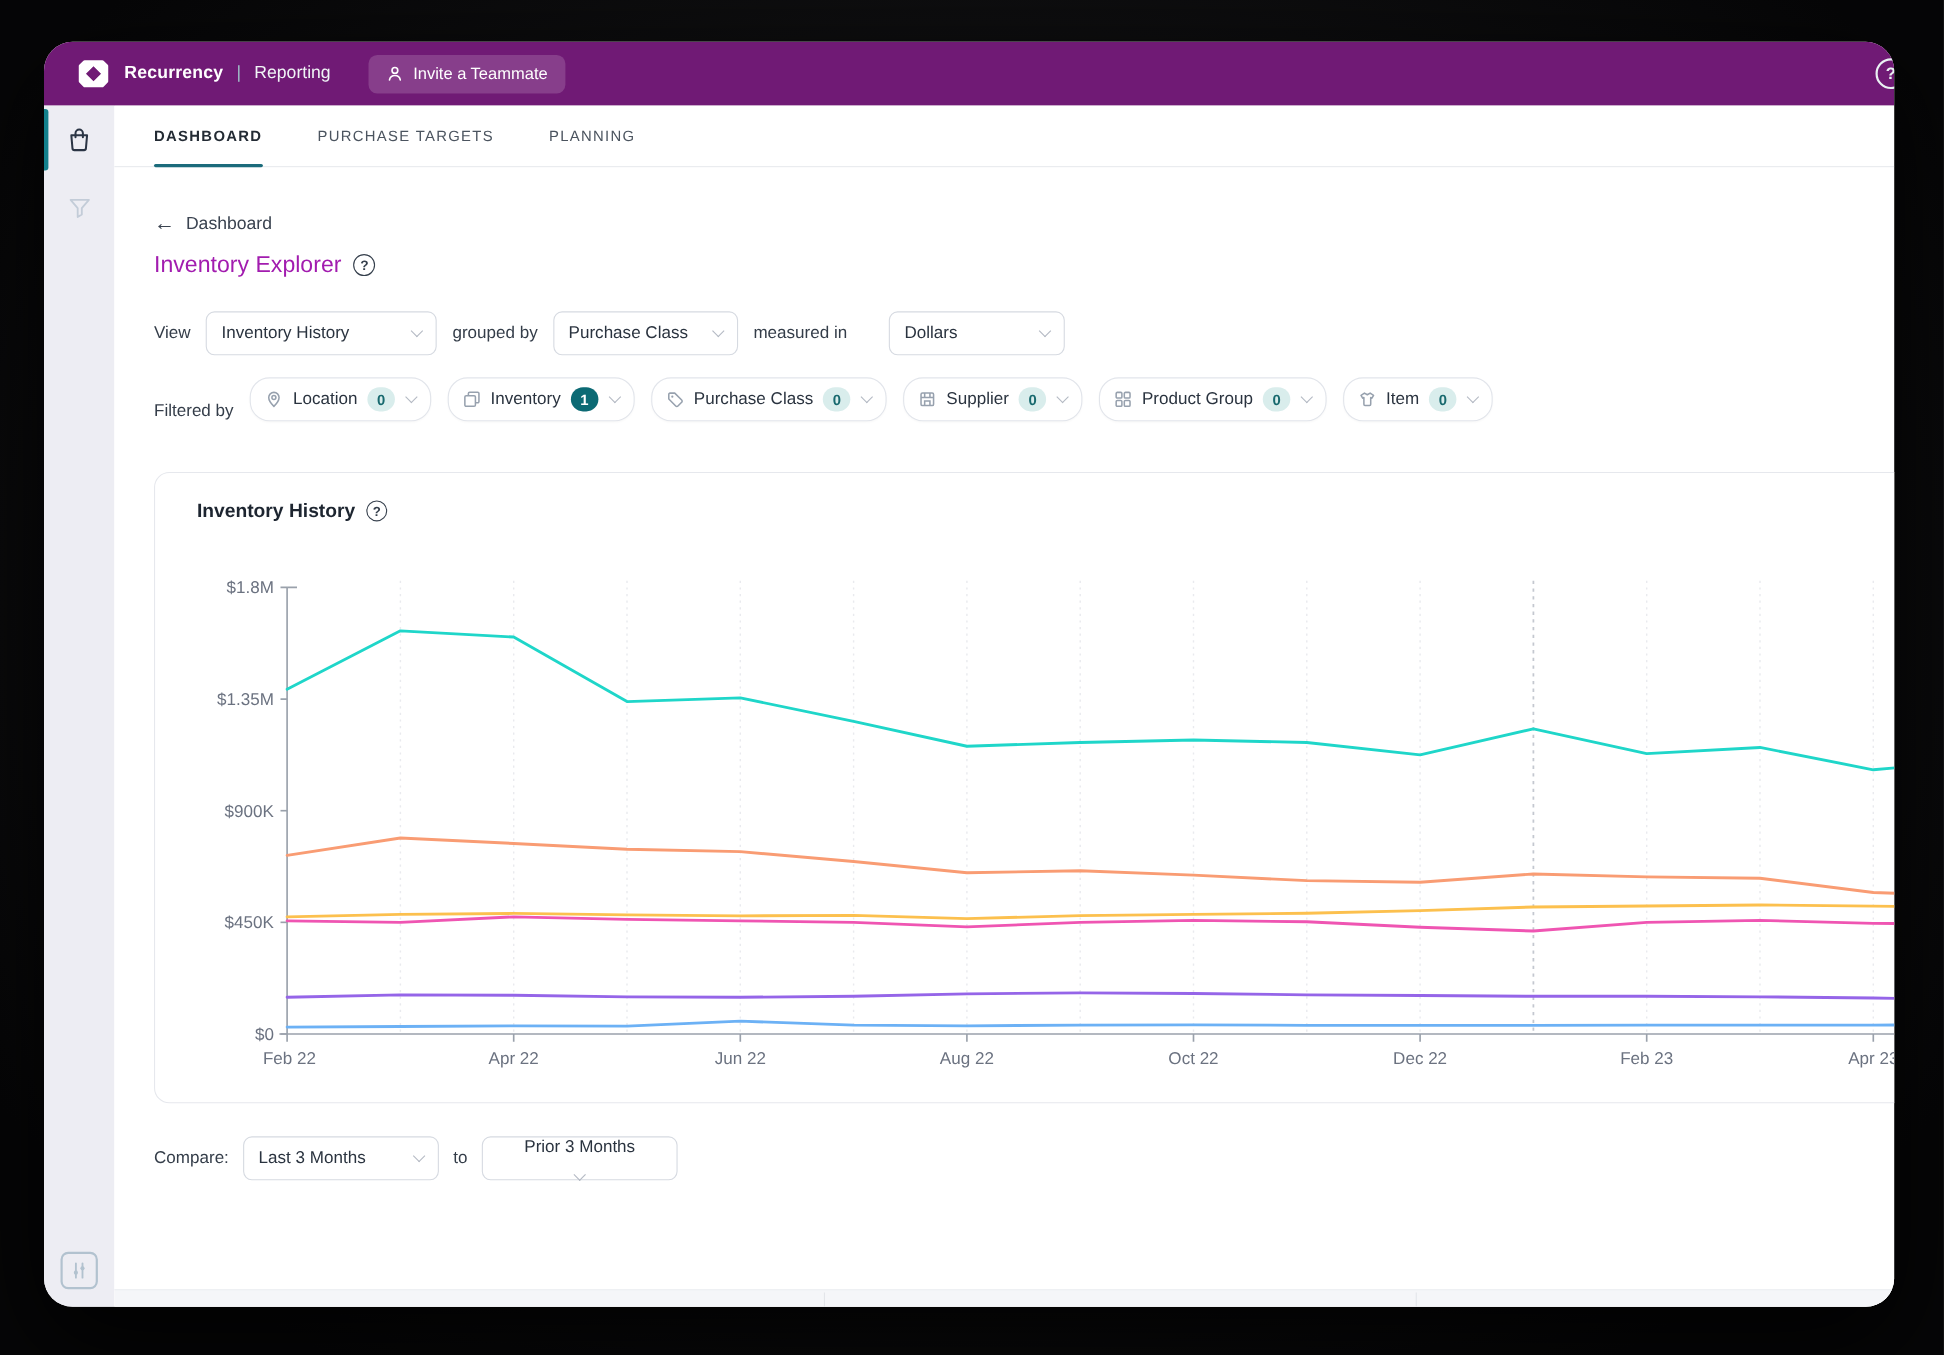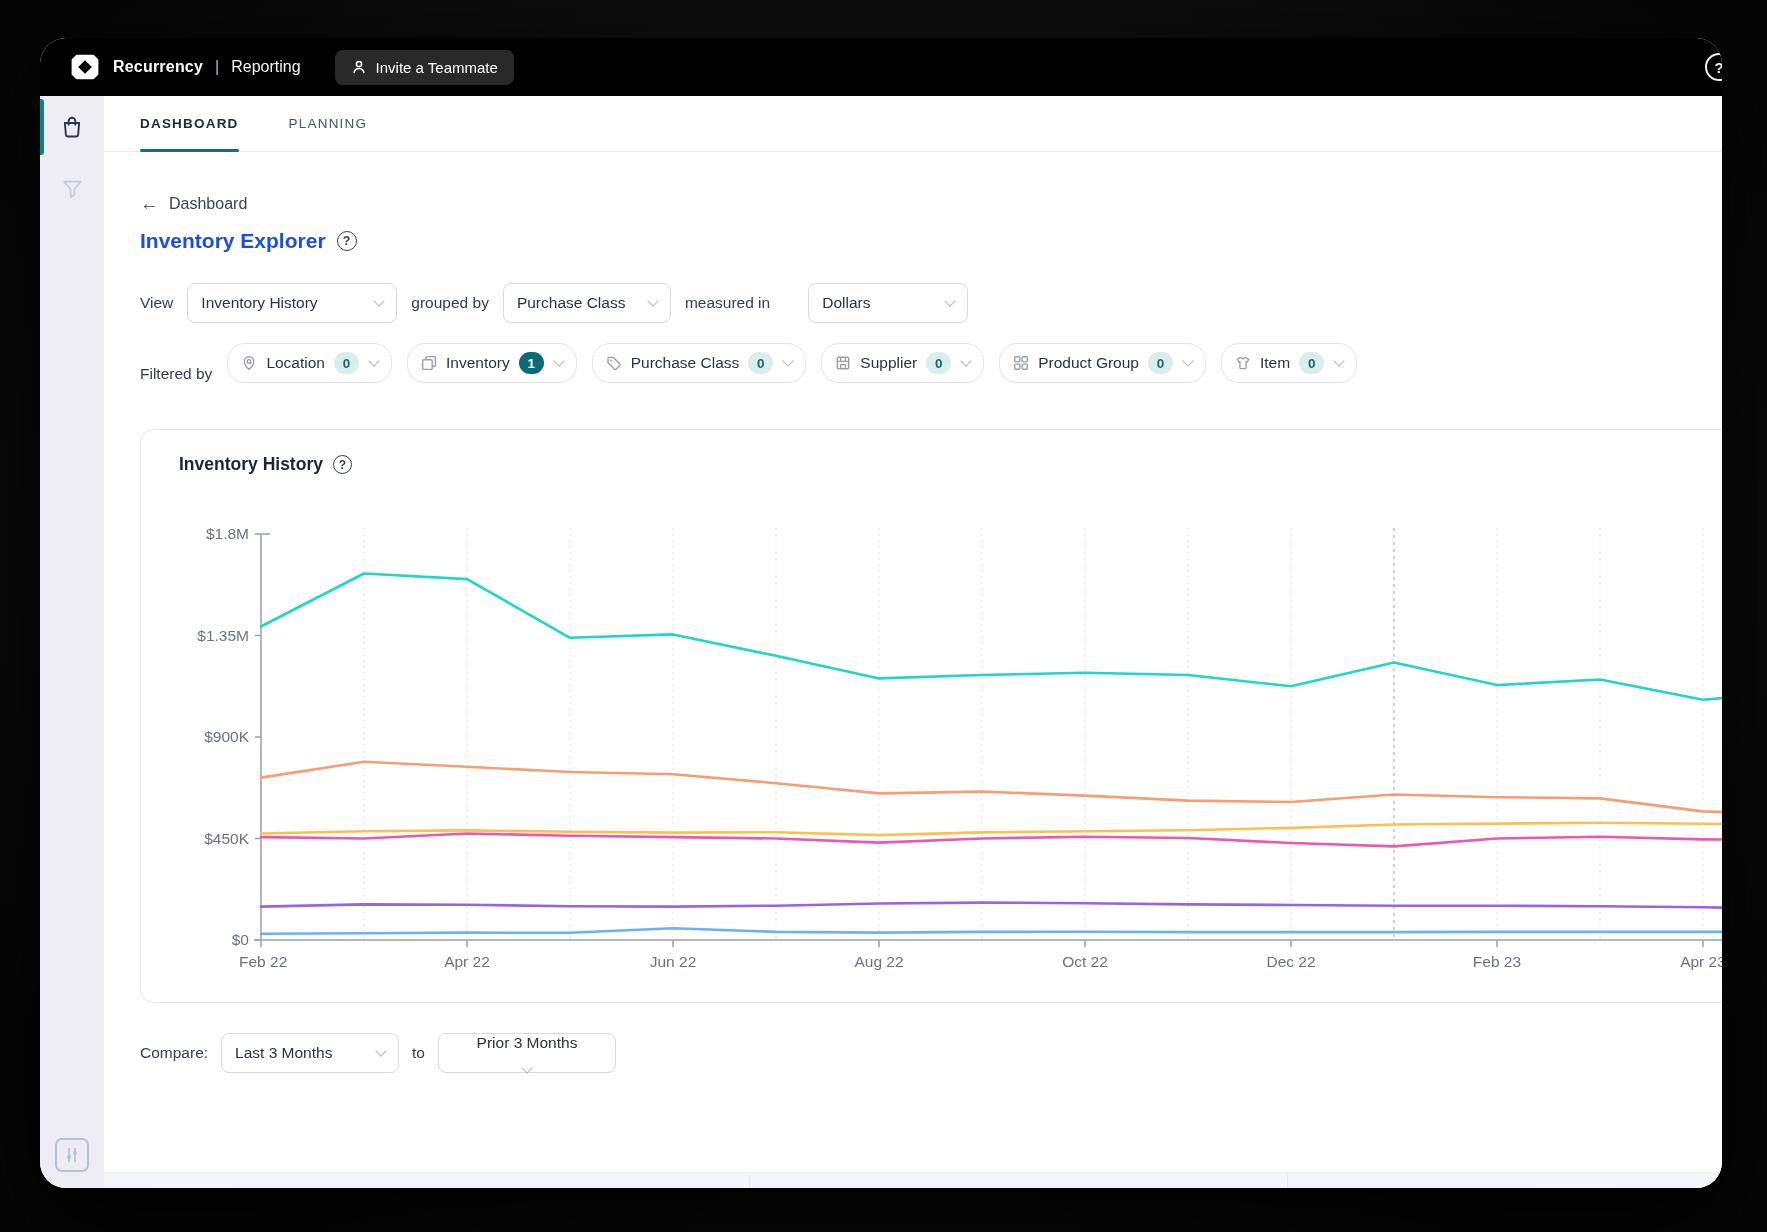--- a/index.html
+++ b/index.html
@@ -1,21 +1,21 @@
 <!DOCTYPE html>
 <html><head>
 <meta charset="utf-8">
 <style>
   html,body{margin:0;padding:0;background:#0b0b0c;}
   *{box-sizing:border-box;font-family:"Liberation Sans",sans-serif;}
   .stage{position:relative;width:1767px;height:1232px;background:radial-gradient(ellipse at 50% 45%, #1d1d1f 0%, #060607 85%);overflow:hidden;}
   .window{position:absolute;left:40px;top:38px;width:1682px;height:1150px;background:#fff;border-radius:26px;overflow:hidden;box-shadow:0 30px 90px rgba(0,0,0,.9);}
 
   
-  .topbar{position:absolute;left:0;top:0;right:0;height:58px;background:#000000;display:flex;align-items:center;padding:0 30px;color:#fff;}
+  .topbar{position:absolute;left:0;top:0;right:0;height:58px;background:#701a75;display:flex;align-items:center;padding:0 30px;color:#fff;}
   .logo{width:30px;height:30px;margin-right:13px;flex:0 0 auto;}
   .brand{font-size:16px;font-weight:700;letter-spacing:.2px;}
   .brand-divider{margin:0 12px;color:#9fc0c9;font-weight:300;font-size:16px;}
   .section-name{font-size:16px;color:#f0f5f6;}
   .invite-btn{margin-left:34px;display:flex;align-items:center;gap:9px;background:rgba(255,255,255,.16);border:none;color:#fff;font-size:15px;padding:9px 16px;border-radius:8px;cursor:pointer;}
   .topbar-right-icon{position:absolute;right:-11px;top:15px;width:28px;height:28px;border:2px solid #e9f1f3;border-radius:50%;display:flex;align-items:center;justify-content:center;color:#e9f1f3;font-size:15px;font-weight:700;}
 
   
   .sidebar{position:absolute;left:0;top:58px;bottom:0;width:64px;background:#ededf3;}
   .side-item{position:relative;height:62px;display:flex;align-items:center;justify-content:center;}
@@ -27,21 +27,21 @@
   .main{position:absolute;left:64px;top:58px;right:0;bottom:0;background:#fff;}
   .tabbar{height:56px;border-bottom:1px solid #e8eaee;display:flex;align-items:stretch;gap:50px;padding:0 0 0 36px;}
   .tab{display:flex;align-items:center;font-size:13.5px;letter-spacing:1.2px;color:#4b545f;position:relative;cursor:pointer;}
   .tab.active{color:#232b34;font-weight:700;}
   .tab.active:after{content:"";position:absolute;left:0;right:0;bottom:-1px;height:3px;background:#1b6b7b;border-radius:2px;}
 
   .content{padding:0 0 0 36px;position:relative;}
   .back-row{margin-top:42px;display:flex;align-items:center;gap:10px;color:#3a4350;font-size:16px;cursor:pointer;width:max-content;}
   .back-arrow{font-size:19px;line-height:1;color:#3a4350;}
   .page-title-row{margin-top:16px;display:flex;align-items:center;gap:11px;}
-  .page-title{font-size:21px;font-weight:700;color:#1d4ed8;}
+  .page-title{font-size:21px;font-weight:400;color:#a21caf;}
   .help-icon{width:20px;height:20px;border:1.7px solid #353f4c;border-radius:50%;display:flex;align-items:center;justify-content:center;font-size:12.5px;font-weight:700;color:#353f4c;cursor:pointer;flex:0 0 auto;}
   .help-icon.small{width:19px;height:19px;font-size:12px;}
 
   .ctrl-row{margin-top:30px;display:flex;align-items:center;gap:14px;font-size:15.5px;color:#343d49;}
   .selectbox{height:40px;border:1px solid #d6dae1;border-radius:8px;background:#fff;display:flex;align-items:center;justify-content:space-between;padding:0 13px;font-size:15.5px;color:#2a333f;cursor:pointer;}
   .chev{width:8px;height:8px;border-right:1.8px solid #b3b9c3;border-bottom:1.8px solid #b3b9c3;transform:rotate(45deg);margin-top:-4px;flex:0 0 auto;}
   .filter-row{margin-top:20px;display:flex;align-items:flex-end;gap:15px;font-size:15.5px;color:#343d49;}
   .chip{height:40px;border:1px solid #e2e5eb;border-radius:18px;background:#fff;display:flex;align-items:center;gap:9px;padding:0 13px;cursor:pointer;box-shadow:0 1px 2px rgba(20,30,40,.03);}
   .chip .label{font-size:15.5px;color:#2a333f;}
   .badge{min-width:25px;height:22px;border-radius:12px;background:#d9edec;color:#17696e;font-size:13.5px;font-weight:700;display:flex;align-items:center;justify-content:center;padding:0 8px;}
@@ -105,20 +105,21 @@
             <circle cx="13" cy="8" r="1.9" fill="#b2c2cf"></circle>
           </svg>
         </div>
       </div>
     </div>
 
     <div class="main">
 
       <div class="tabbar">
         <div class="tab active">DASHBOARD</div>
+        <div class="tab">PURCHASE TARGETS</div>
         <div class="tab">PLANNING</div>
       </div>
 
       <div class="content">
 
         <div class="back-row">
           <span class="back-arrow">←</span>
           <span>Dashboard</span>
         </div>
 

